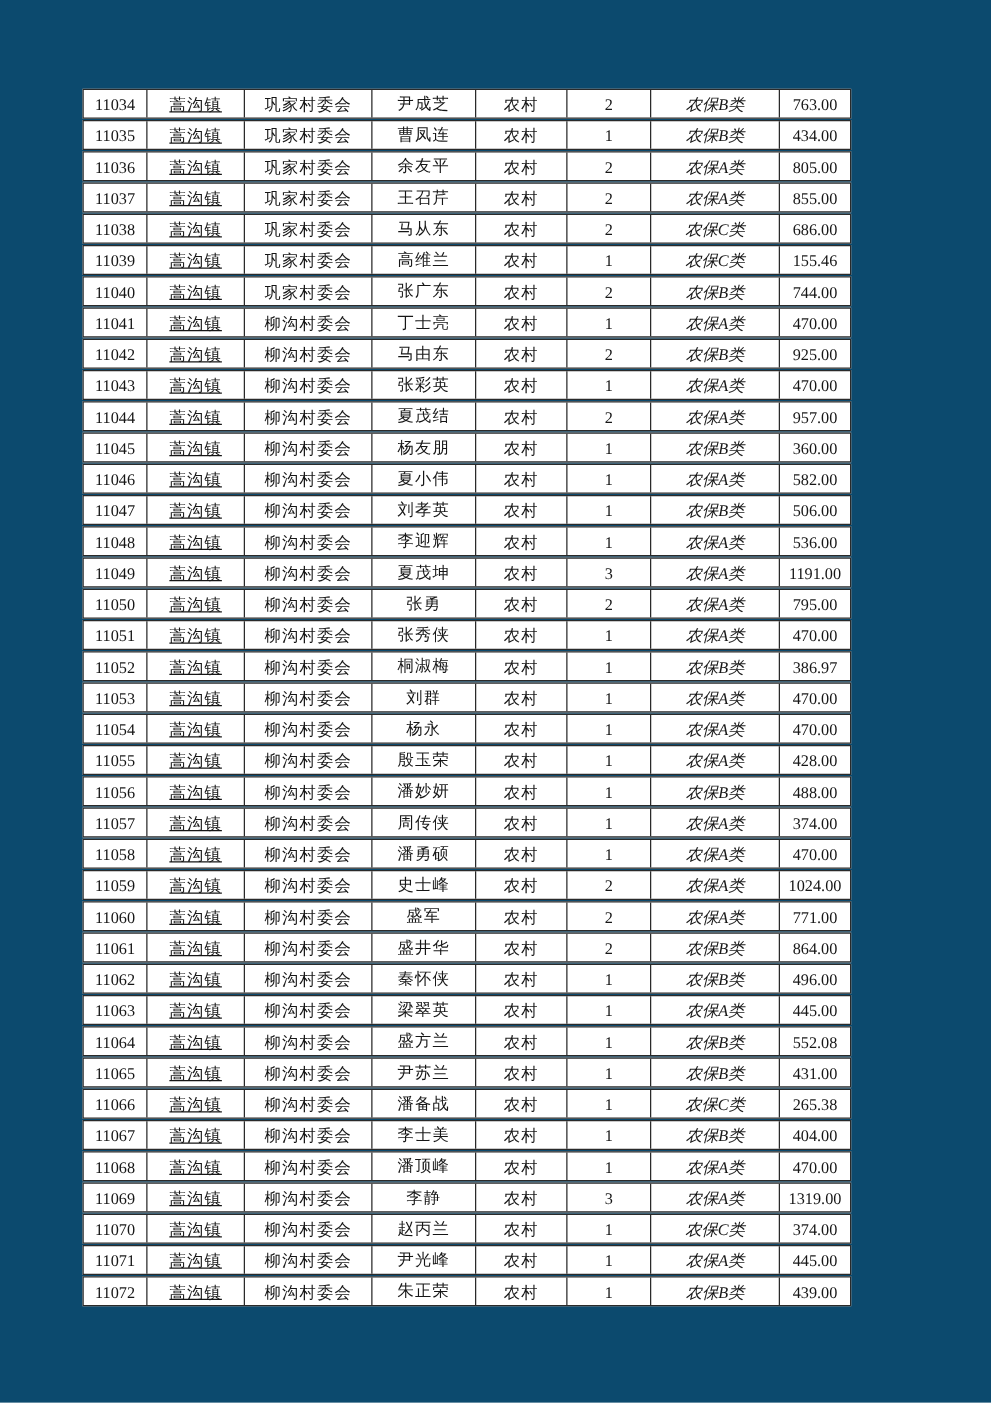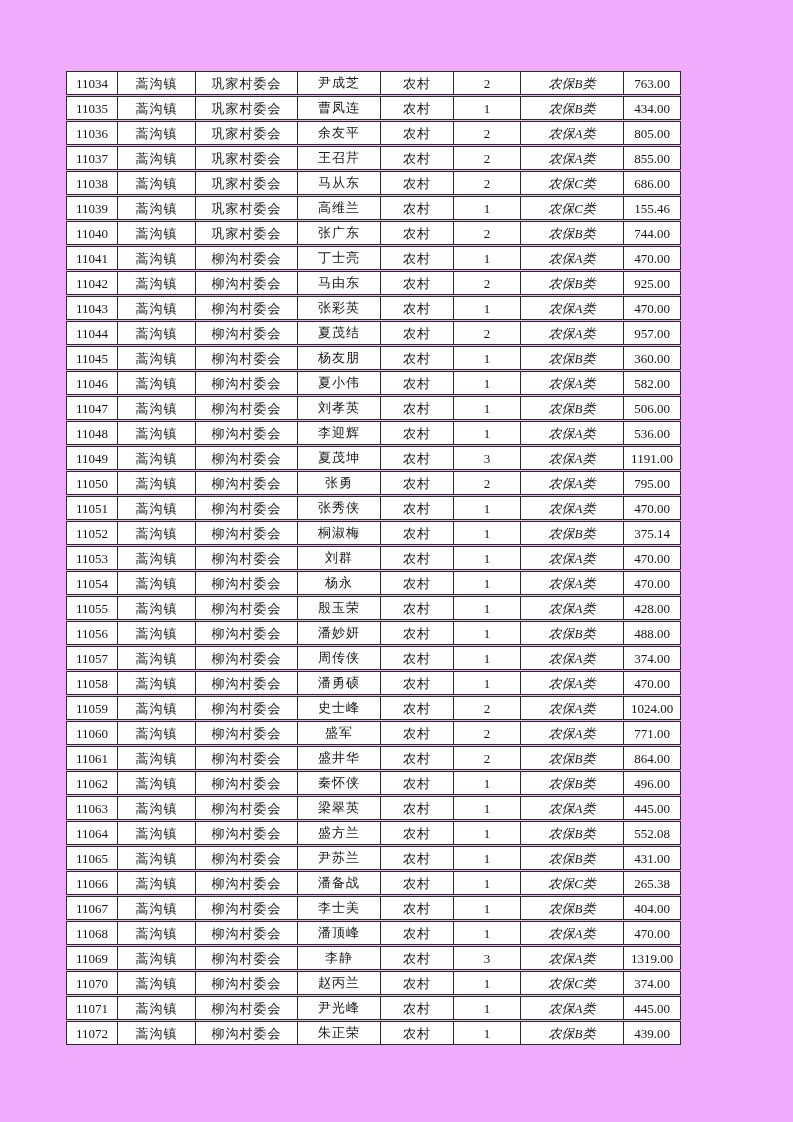--- a/index.html
+++ b/index.html
@@ -12,21 +12,21 @@
     width: 793px;
     height: 1122px;
     overflow: hidden;
     font-family: "Liberation Serif", serif;
     color: #111111;
   }
   .sheet {
     position: absolute;
     left: 0; top: 0;
     width: 793px; height: 1122px;
-    background: #f0abfc;
+    background: #0c4a6e;
   }
   .data-table {
     position: absolute;
     left: 66px;
     top: 71px;
     width: 615px;
   }
   .t-row {
     display: flex;
     box-sizing: border-box;
@@ -41,21 +41,21 @@
     align-items: center;
     justify-content: center;
     border-right: 1px solid #2a2a2a;
     font-size: 13px;
     line-height: 1;
     white-space: nowrap;
     overflow: hidden;
     color: #161616;
   }
   .c-serial    { width: 51px; }
-  .c-town      { width: 78px; letter-spacing: 1px; }
+  .c-town      { width: 78px; letter-spacing: 1px; text-decoration: underline; }
   .c-village   { width: 102px; letter-spacing: 1px; font-family: Liberation Serif, serif; }
   .c-name      { width: 83px; letter-spacing: 1px; font-family: Liberation Mono, monospace; }
   .c-residence { width: 73px; letter-spacing: 1px; }
   .c-persons   { width: 67px; }
   .c-insurance { width: 103px; font-style: italic; }
   .c-amount    { flex: 1; border-right: none; }
 </style>
 </head>
 <body>
 
@@ -260,21 +260,21 @@
   </div>
 
   <div class="t-row">
     <div class="t-cell c-serial">11052</div>
     <div class="t-cell c-town">蒿沟镇</div>
     <div class="t-cell c-village">柳沟村委会</div>
     <div class="t-cell c-name">桐淑梅</div>
     <div class="t-cell c-residence">农村</div>
     <div class="t-cell c-persons">1</div>
     <div class="t-cell c-insurance">农保B类</div>
-    <div class="t-cell c-amount">375.14</div>
+    <div class="t-cell c-amount">386.97</div>
   </div>
 
   <div class="t-row">
     <div class="t-cell c-serial">11053</div>
     <div class="t-cell c-town">蒿沟镇</div>
     <div class="t-cell c-village">柳沟村委会</div>
     <div class="t-cell c-name">刘群</div>
     <div class="t-cell c-residence">农村</div>
     <div class="t-cell c-persons">1</div>
     <div class="t-cell c-insurance">农保A类</div>

